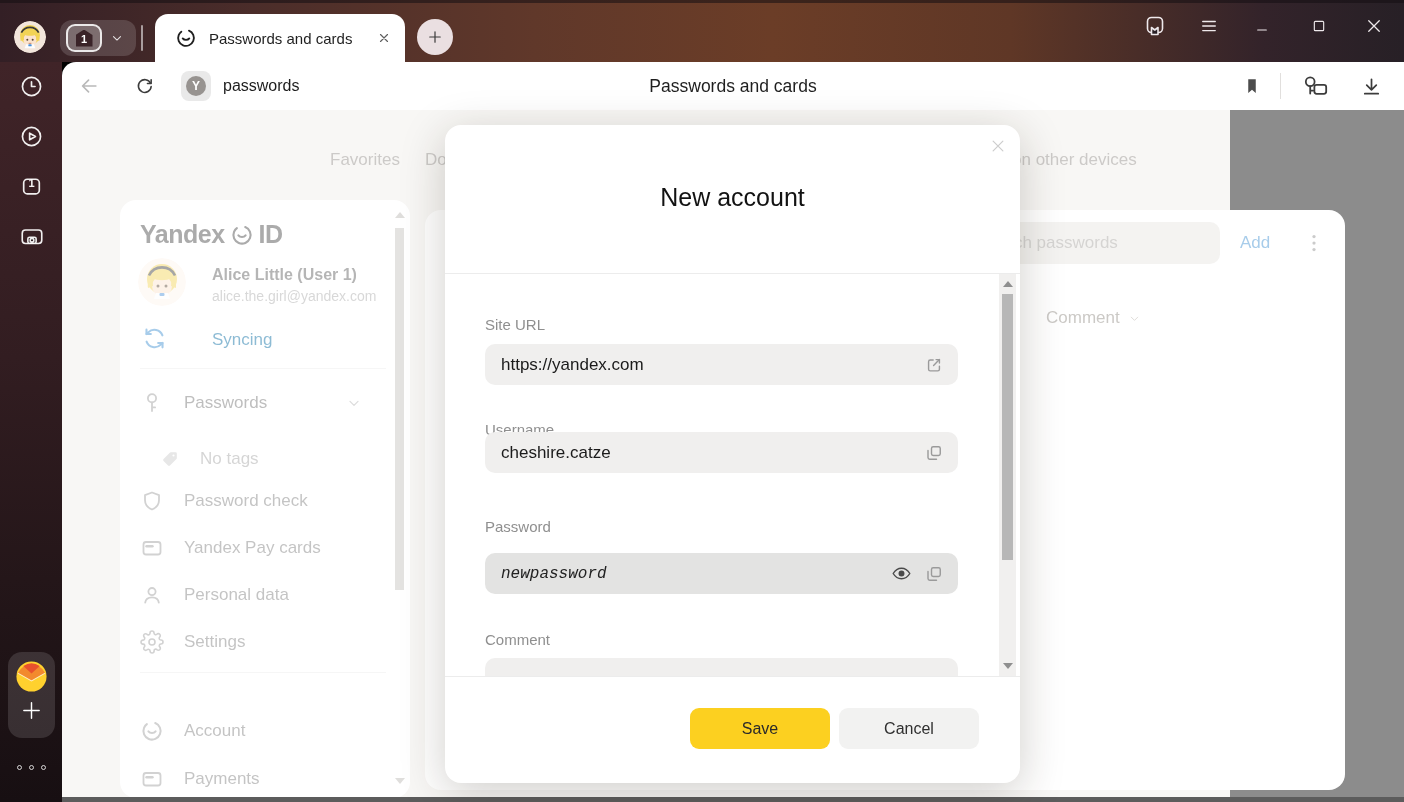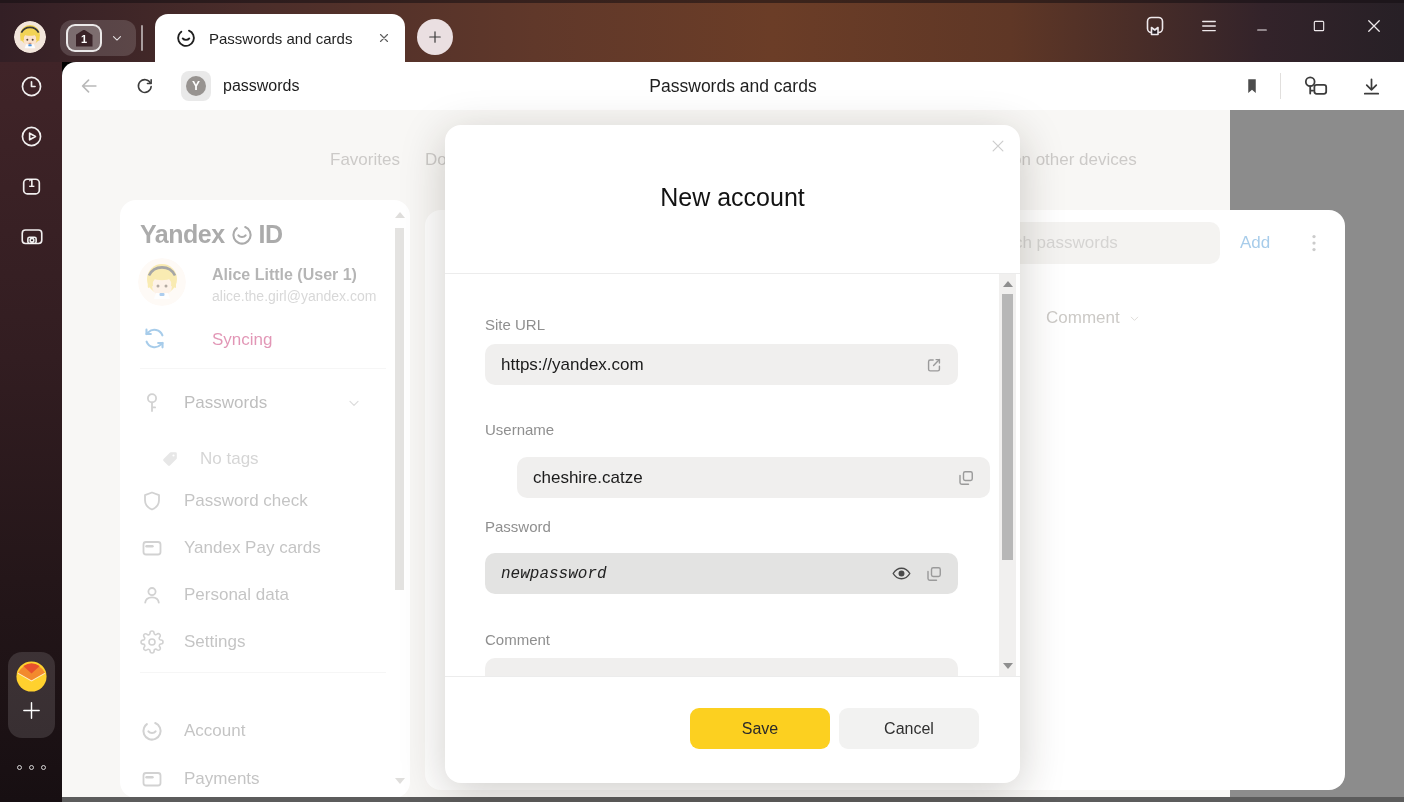--- a/index.html
+++ b/index.html
@@ -284,21 +284,21 @@
       <div class="abs" style="left:92px;top:88px;font-size:14px;color:#a8a8a8;">alice.the.girl@yandex.com</div>
 
       <span class="abs ic" style="left:22px;top:126px;color:#3d8fd1;">
         <svg width="25" height="25" viewBox="0 0 24 24" style="stroke-width:2;">
           <path d="M19.6 9A8.2 8.2 0 0 0 6 6.1L4.3 7.7"></path>
             <path d="M4.3 3.5v4.2h4.2"></path>
           <path d="M4.4 15a8.2 8.2 0 0 0 13.6 2.9l1.7-1.6"></path>
             <path d="M19.7 20.5v-4.2h-4.2"></path>
         </svg>
       </span>
-      <div class="abs" style="left:92px;top:130px;font-size:17px;color:#be185d;">Syncing</div>
+      <div class="abs" style="left:92px;top:130px;font-size:17px;color:#0369a1;">Syncing</div>
 
       <div class="sb-div" style="top:168px;"></div>
 
       <div class="sb-row" style="top:180px;color:#6f6f6f;">
         <span class="ic">
           <svg width="24" height="24" viewBox="0 0 24 24">
               <circle cx="12" cy="7.3" r="4.1"></circle>
               <path d="M12 11.4V20M12 16.4h3.1"></path>
             </svg>
         </span>
@@ -425,21 +425,21 @@
         <span class="ic m-ficon">
           <svg width="20" height="20" viewBox="0 0 24 24" style="stroke-width:1.7;">
             <path d="M18.5 13.5v3.5a2 2 0 0 1-2 2h-9a2 2 0 0 1-2-2v-9a2 2 0 0 1 2-2h3.5"></path>
             <path d="M14.5 5.5h4v4"></path>
               <path d="M11.5 12.5l7-7"></path>
           </svg>
         </span>
       </div>
 
       <div class="m-label field-label" style="top:147px;">Username</div>
-      <div class="m-field-box" style="top:183px;margin-left:32px;">
+      <div class="m-field-box" style="top:158px;">
         <input type="text" value="cheshire.catze" style="">
         <span class="ic m-ficon">
           <svg width="20" height="20" viewBox="0 0 24 24" style="stroke-width:1.7;">
             <rect x="9" y="4.5" width="10.5" height="10.5" rx="2"></rect>
             <path d="M15 19.5H6.8a2 2 0 0 1-2-2V9"></path>
           </svg>
         </span>
       </div>
 
       <div class="m-label field-label" style="top:244px;">Password</div>

